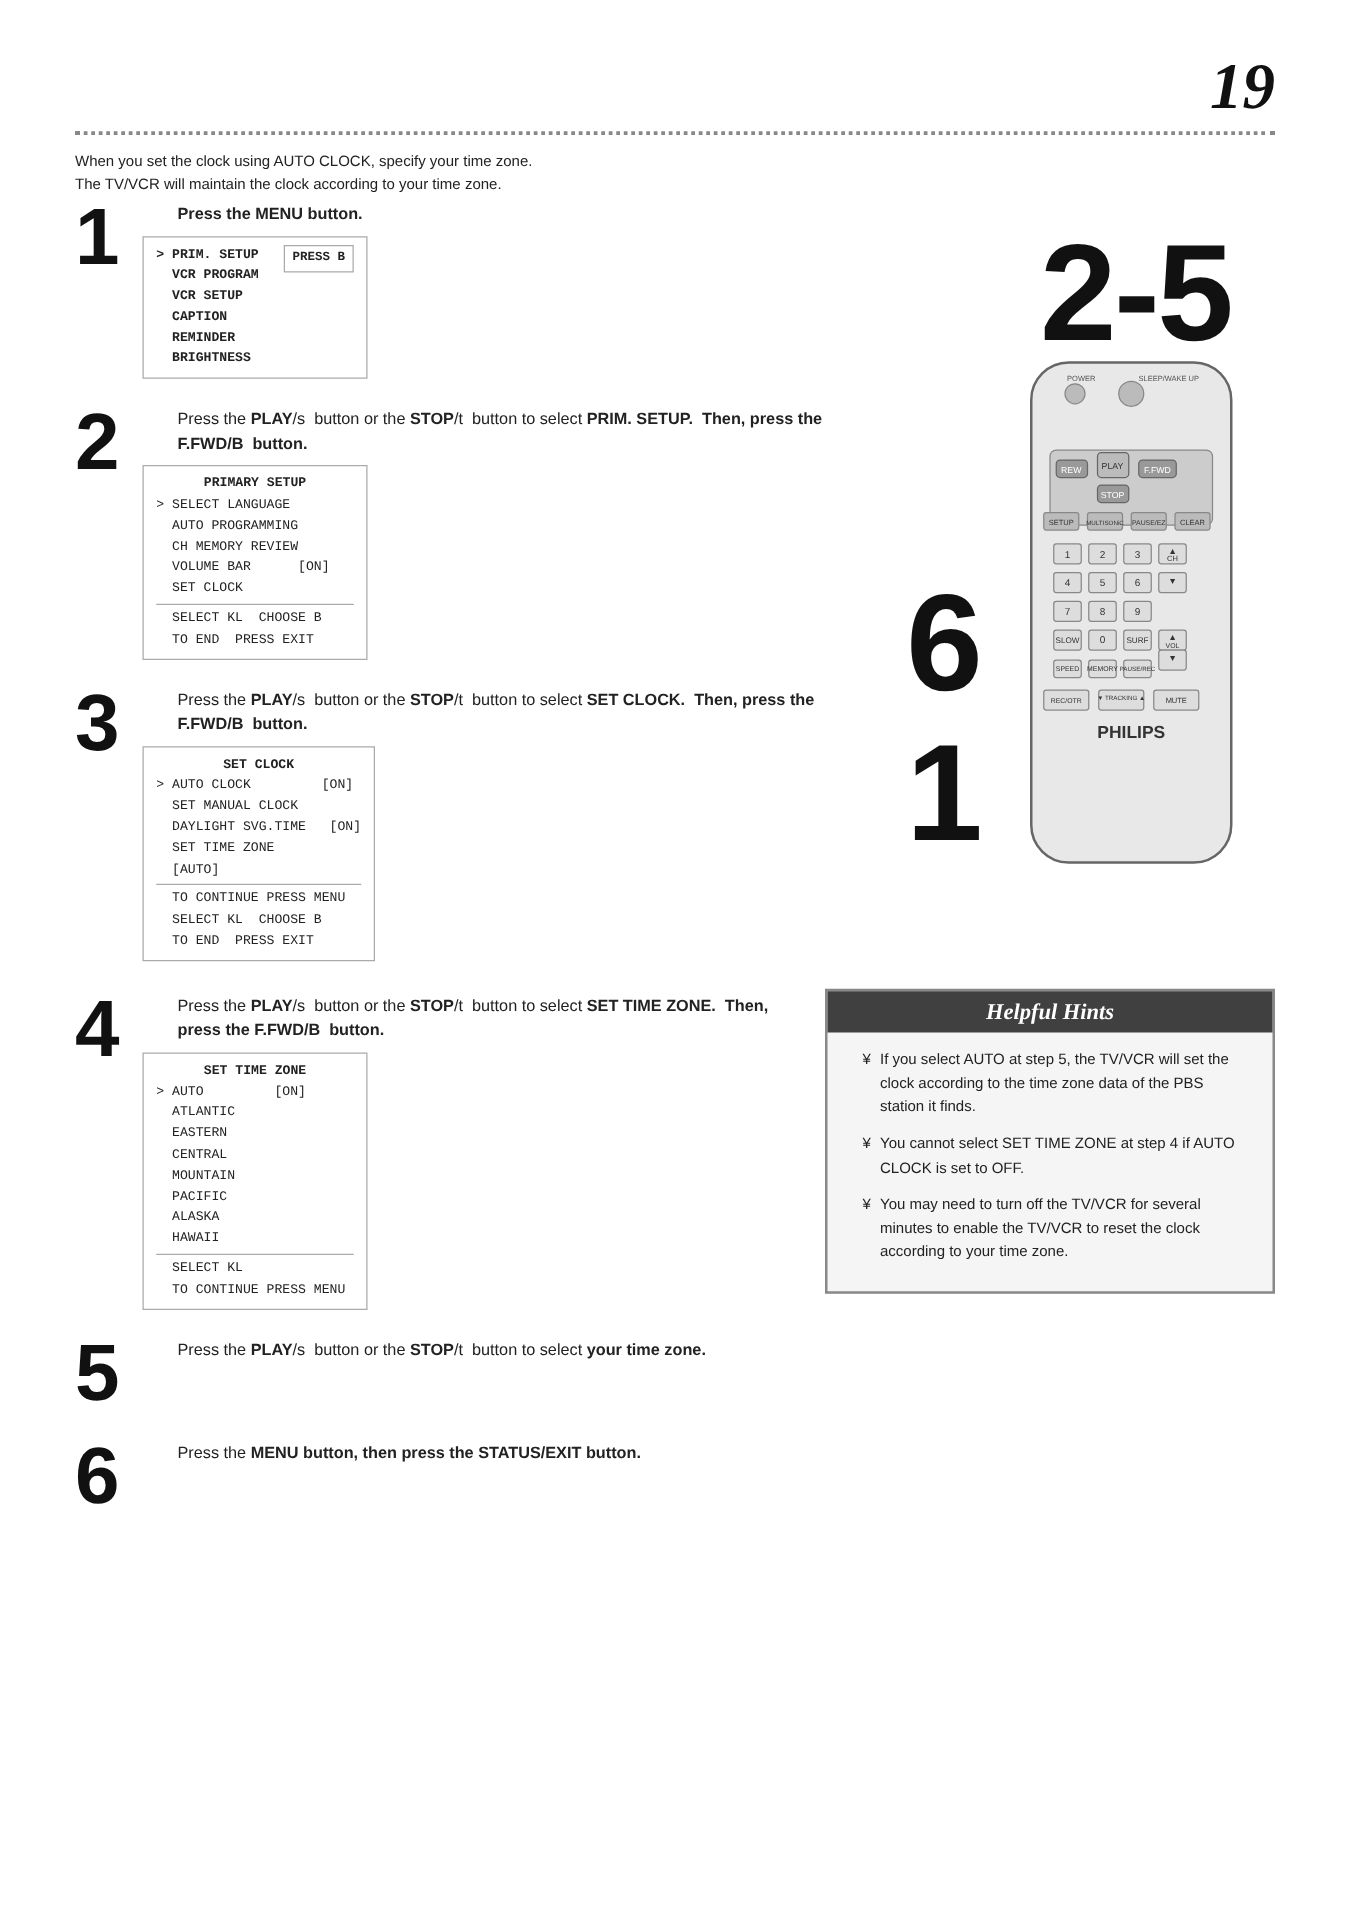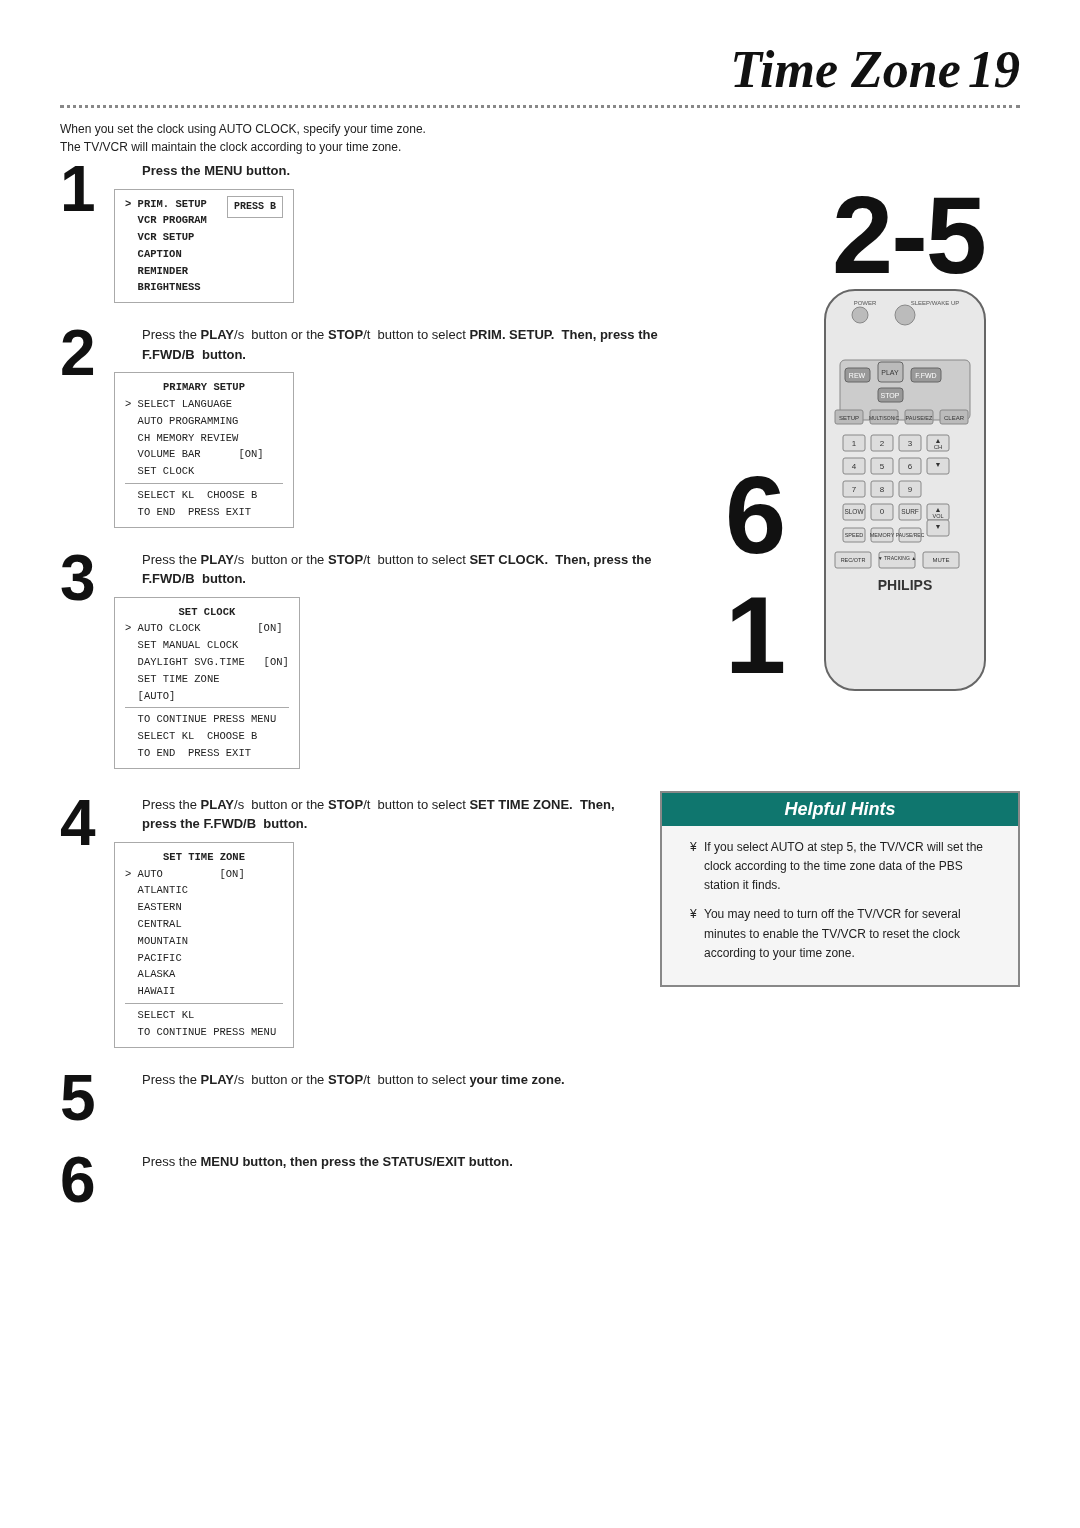--- a/index.html
+++ b/index.html
@@ -141,28 +141,28 @@
       flex-shrink: 0;
     }
 
     
     .helpful-hints {
       border: 2px solid #888;
       background: #f5f5f5;
     }
 
     .helpful-hints-title {
-      background: #0f766e;
+      background: #404040;
       color: #fff;
       text-align: center;
       font-style: italic;
       font-weight: bold;
       font-size: 18px;
       padding: 6px 10px;
-      font-family: Liberation Sans, sans-serif;
+      font-family: Liberation Serif, serif;
     }
 
     .helpful-hints-body {
       padding: 12px 28px;
       font-size: 12px;
       line-height: 1.6;
     }
 
     .hint-item {
       margin-bottom: 10px;
@@ -176,21 +176,20 @@
       left: 0;
       top: 0;
     }
   </style>
 </head>
 <body>
 
 <div class="page">
 
   <div class="title-area">
-    <span class="page-title">Time Zone</span>
     &nbsp;&nbsp;
     <span class="page-title">19</span>
   </div>
 
   <hr class="dot-separator">
 
   <div class="intro-text">
     <div>When you set the clock using AUTO CLOCK, specify your time zone.</div>
     <div>The TV/VCR will maintain the clock according to your time zone.</div>
   </div>
@@ -419,20 +418,23 @@
     </div>
 
     <div class="bottom-right">
       <div class="helpful-hints">
         <div class="helpful-hints-title">Helpful Hints</div>
         <div class="helpful-hints-body">
           <div class="hint-item">
             <span>If you select AUTO at step 5, the TV/VCR will set the clock according to the time zone data of the PBS station it finds.</span>
           </div>
           <div class="hint-item">
+            <span>You cannot select SET TIME ZONE at step 4 if AUTO CLOCK is set to OFF.</span>
+          </div>
+          <div class="hint-item">
             <span>You may need to turn off the TV/VCR for several minutes to enable the TV/VCR to reset the clock according to your time zone.</span>
           </div>
         </div>
       </div>
     </div>
 
   </div>
 
 </div>
 

